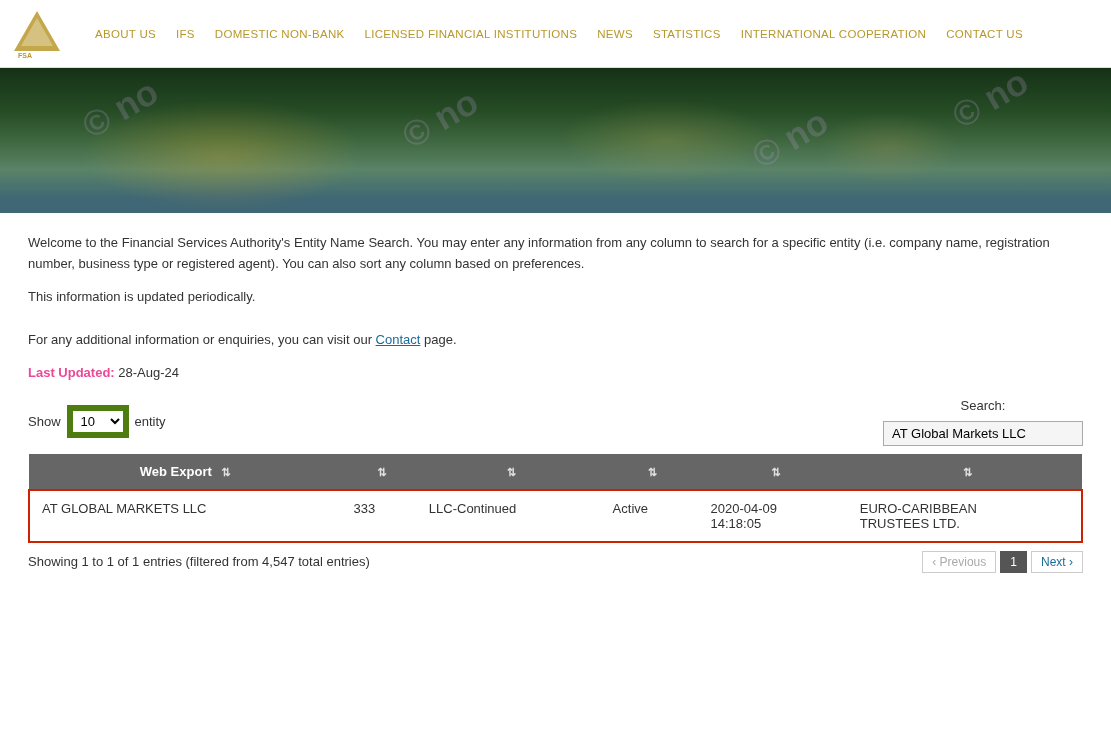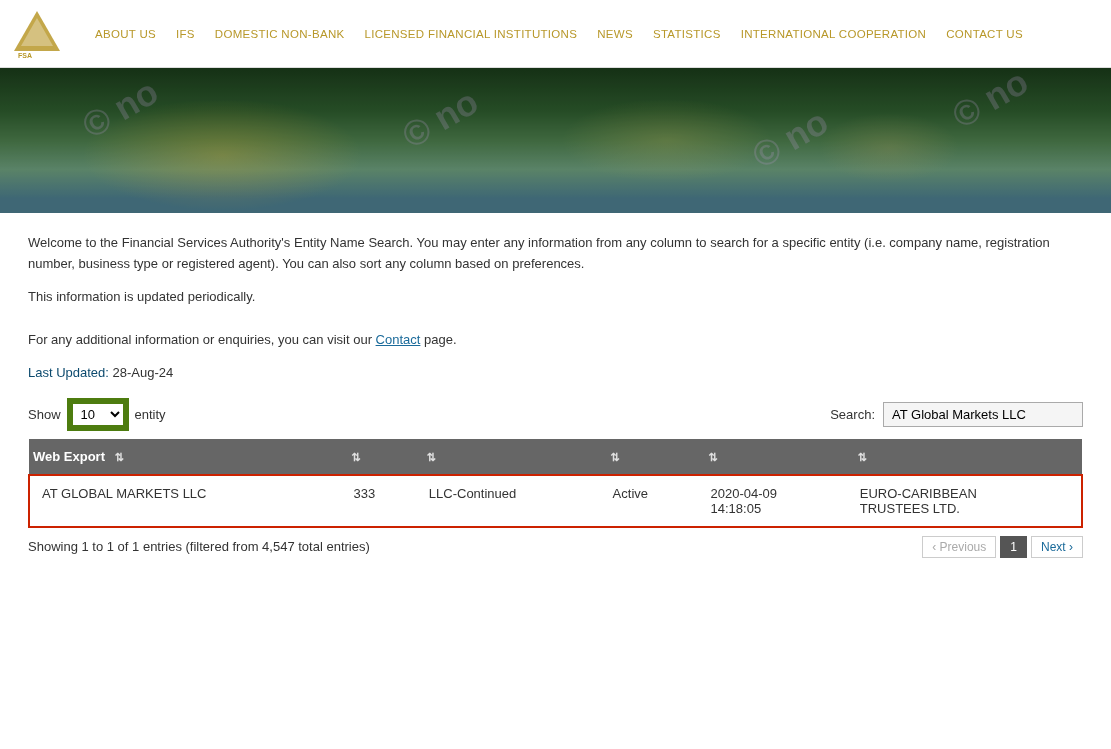--- a/index.html
+++ b/index.html
@@ -97,22 +97,22 @@
     .contact-link {
       color: #1a6a9a;
       text-decoration: underline;
       cursor: pointer;
     }
     .last-updated {
       margin-bottom: 18px;
       font-size: 13px;
     }
     .last-updated-label {
-      color: #0c4a6e;
-      font-weight: normal;
+      color: #ec4899;
+      font-weight: bold;
     }
     .last-updated-value {
       color: #333;
     }
 
     
     .table-controls {
       display: flex;
       justify-content: space-between;
       align-items: center;
@@ -128,42 +128,43 @@
       border: 6px solid #4d7c0f;
       padding: 2px 4px;
       font-size: 13px;
       background: #fff;
     }
     .search-box {
       display: flex;
       align-items: center;
       gap: 8px;
       font-size: 13px;
+      flex-direction: column;
     }
     .search-box input {
       border: 1px solid #aaa;
       padding: 4px 8px;
       font-size: 13px;
       width: 200px;
       background: #f5f5f5;
     }
 
     
     .data-table {
       width: 100%;
       border-collapse: collapse;
       margin-bottom: 8px;
     }
     .data-table thead tr {
       background: #666;
       color: #fff;
     }
     .data-table thead th {
-      padding: 10px 4px;
-      text-align: left;
+      padding: 10px 12px;
+      text-align: center;
       font-size: 13px;
       font-weight: bold;
       position: relative;
       white-space: nowrap;
     }
     .data-table thead th .sort-icon {
       margin-left: 6px;
       opacity: 0.8;
       font-size: 11px;
     }

